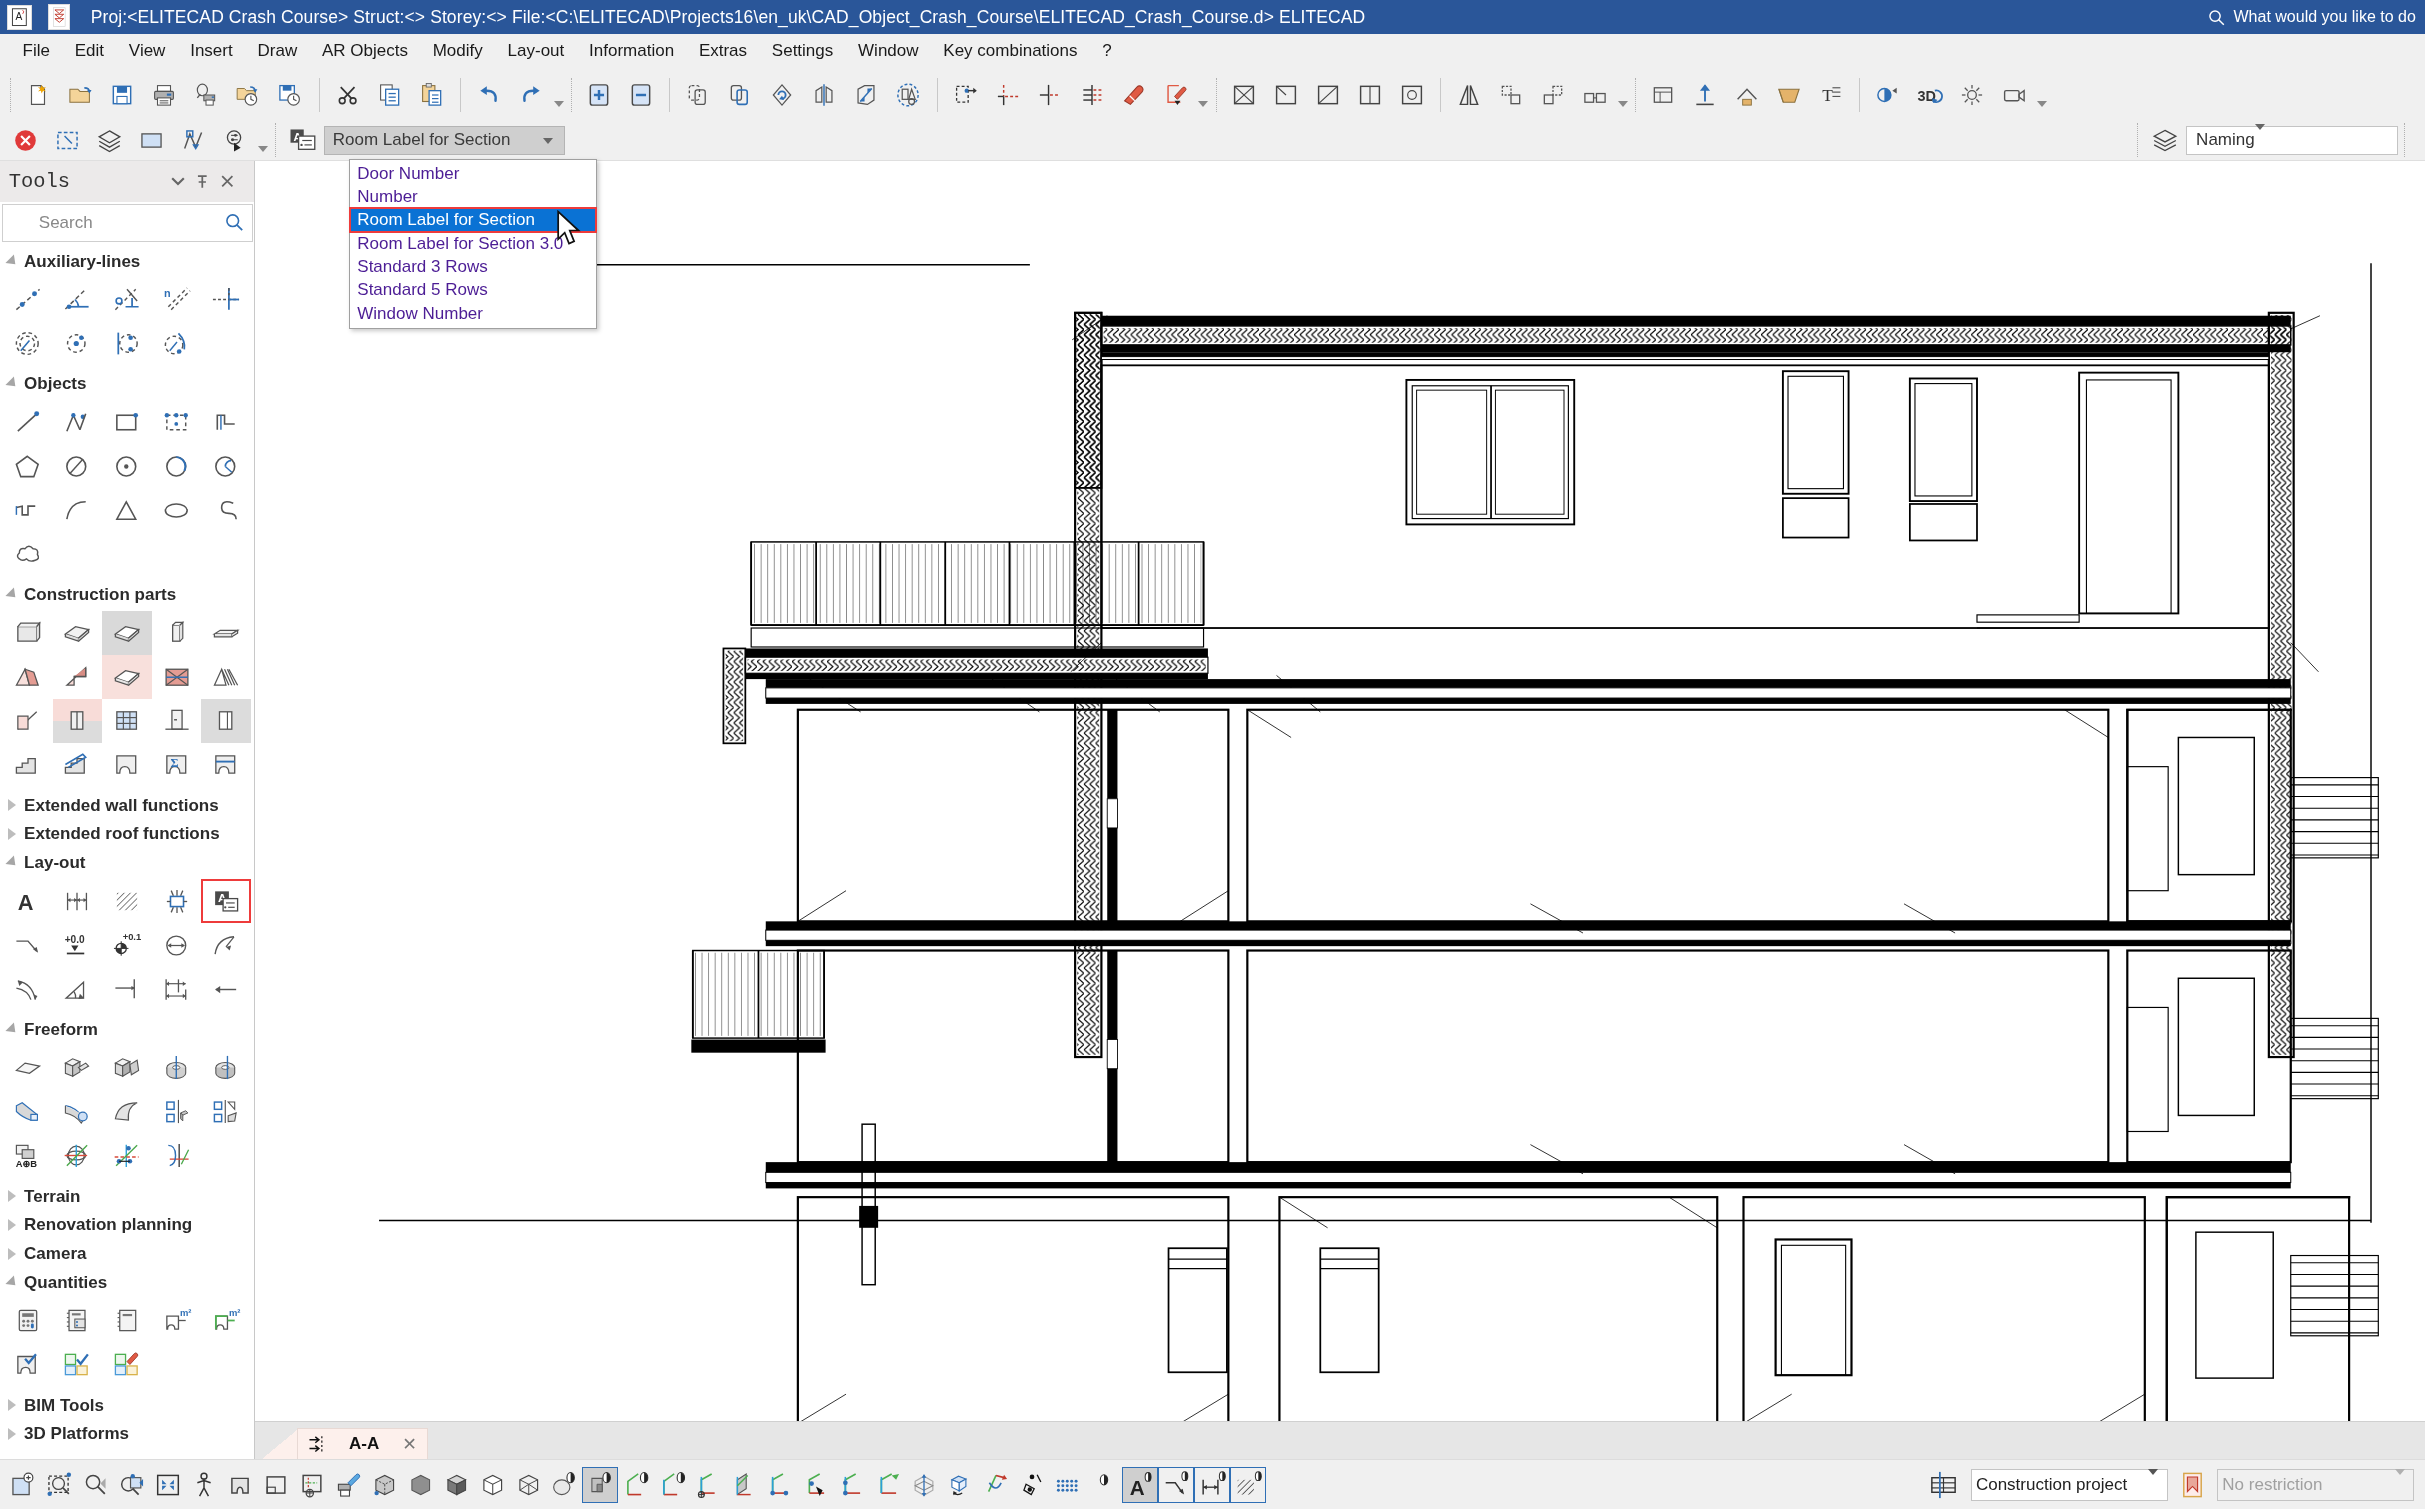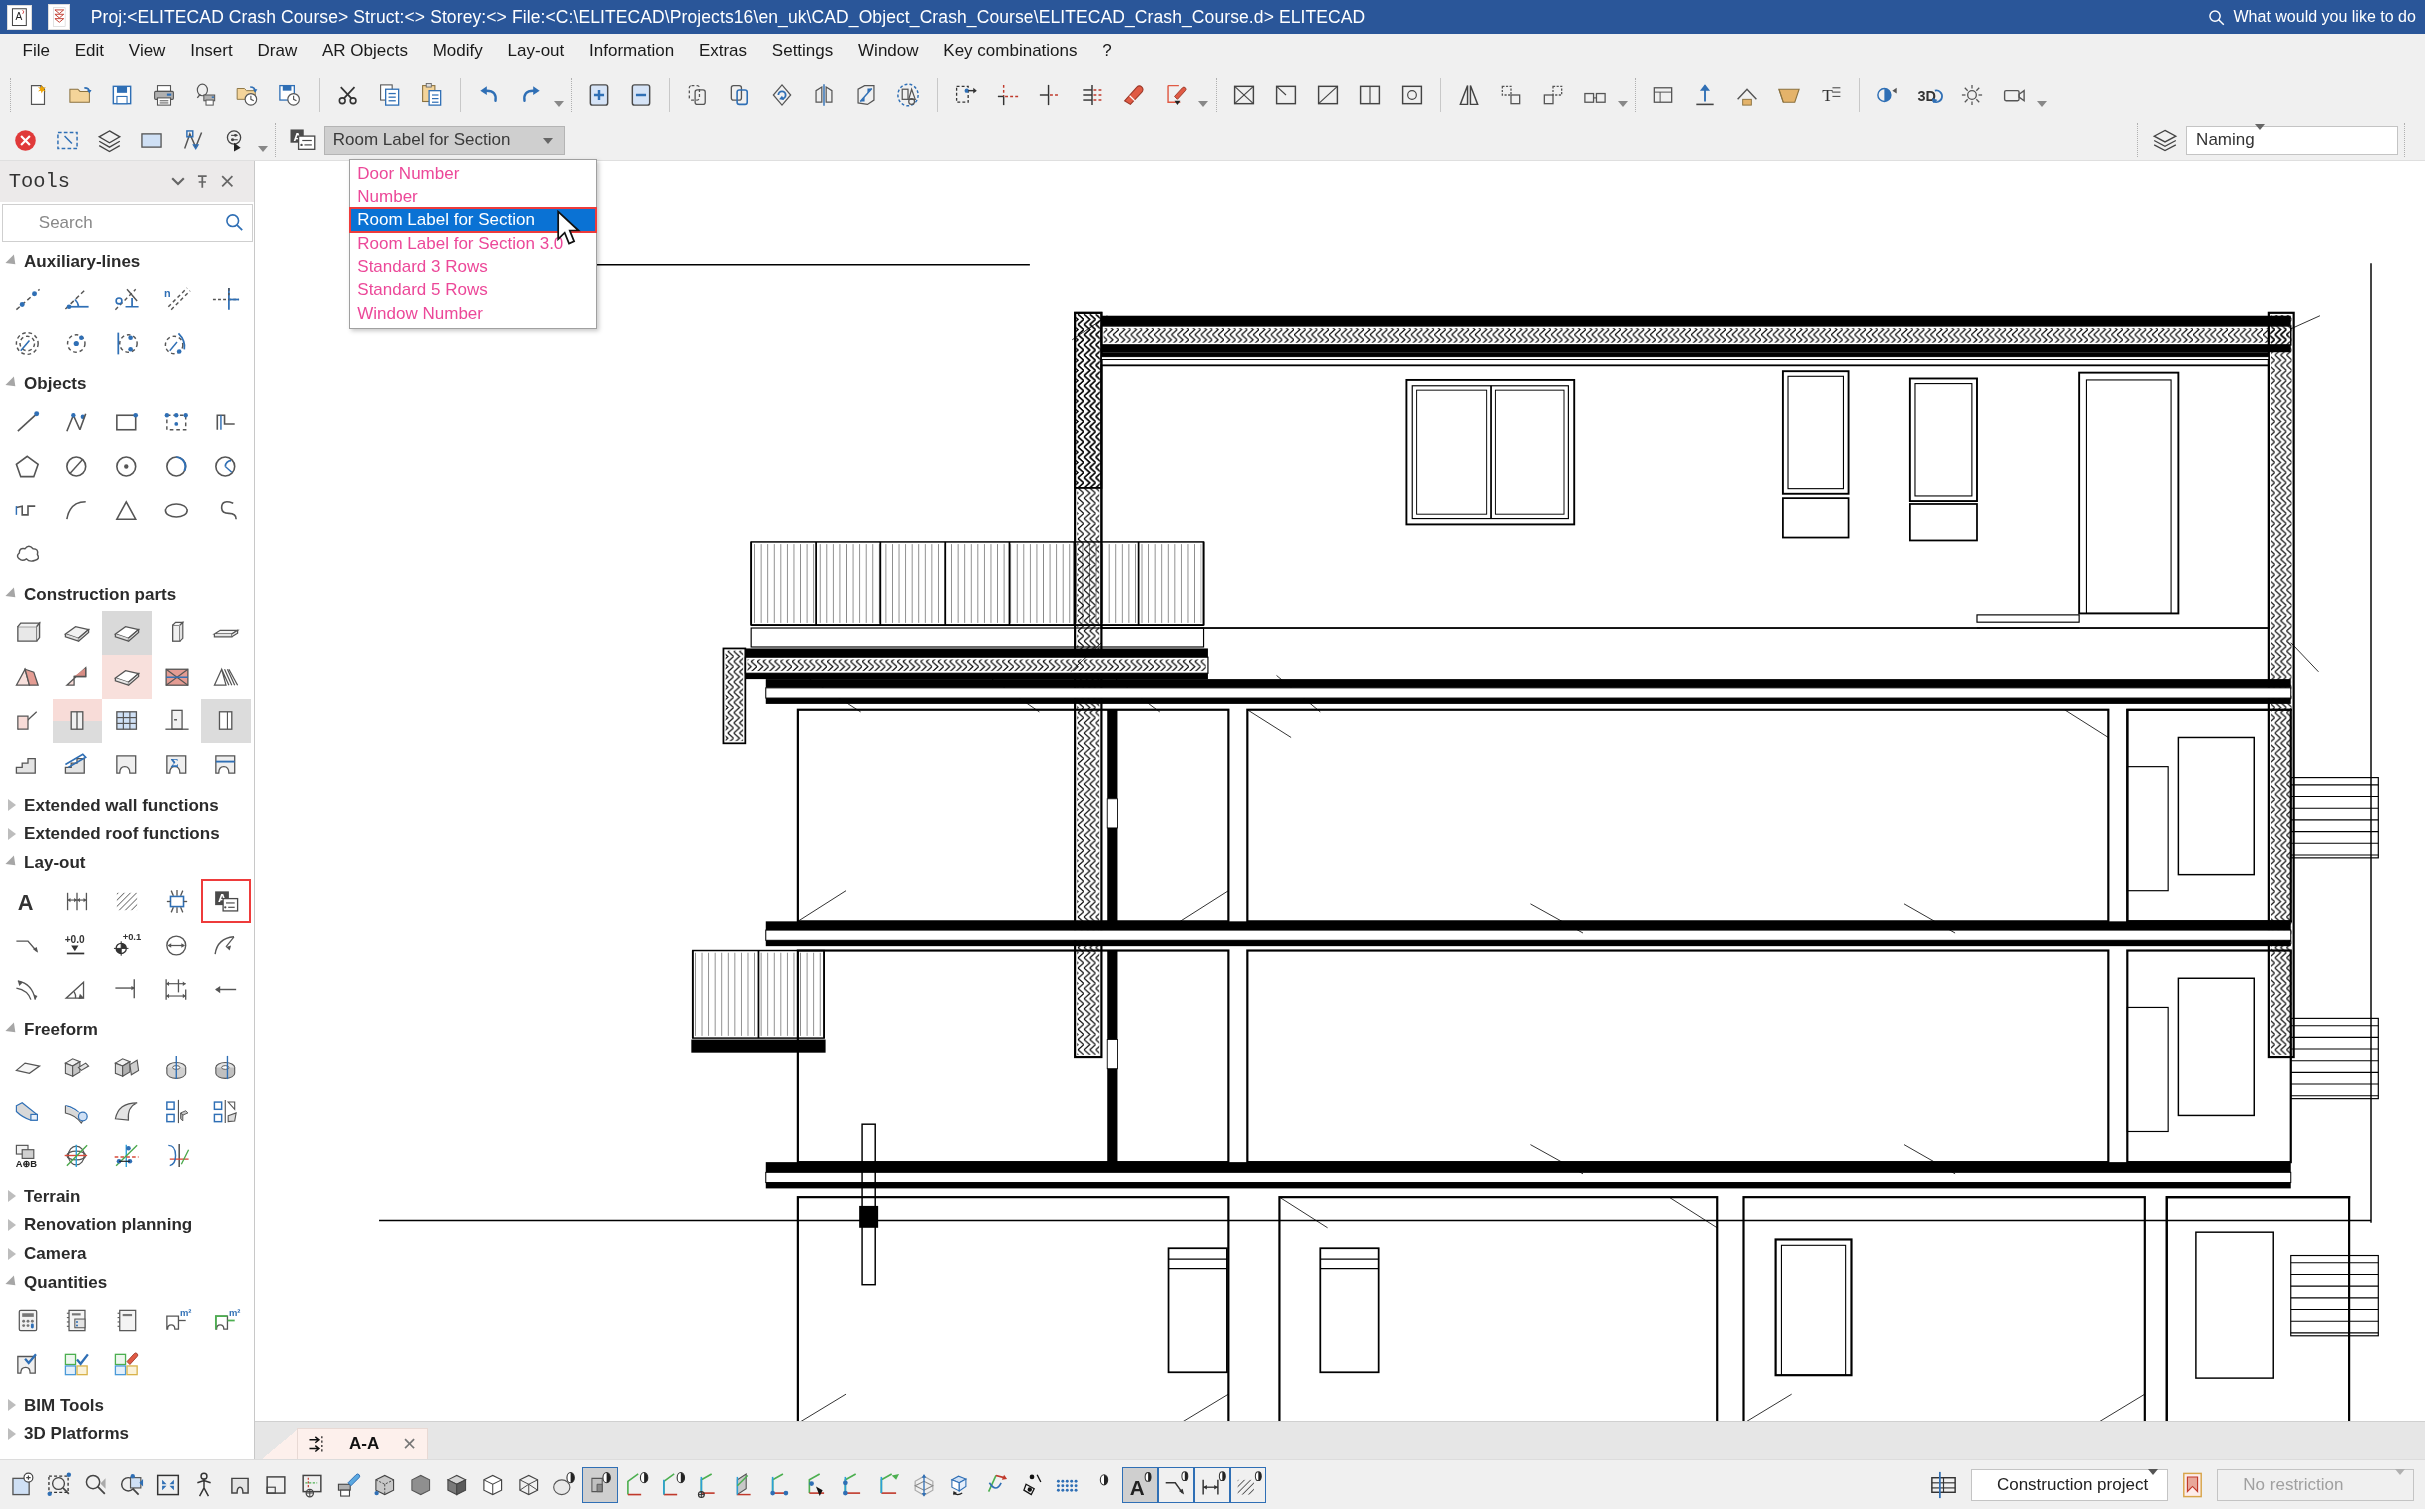--- a/index.html
+++ b/index.html
@@ -65,21 +65,21 @@
     width:212px; font-size:17px; color:#333; padding-left:8.8px; position:relative;
   }
 
   
   .dropdown {
     position:absolute; left:349px; top:159px; width:248px;
     background:#fff; border:0.7px solid #a0a0a0; z-index:70;
     box-shadow:2.2px 2.2px 4.4px rgba(0,0,0,0.22);
     padding:1.5px 0 2.9px 0;
   }
-  .dd-item { height:23.4px; line-height:23.4px; padding-left:7.3px; font-size:17px; color:#ec4899; white-space:nowrap; }
+  .dd-item { height:23.4px; line-height:23.4px; padding-left:7.3px; font-size:17px; color:#4c1d95; white-space:nowrap; }
   .dd-item.sel {
     background:#0a72d4; color:#fff; outline:2.9px solid #ee3b3b; outline-offset:-1.5px;
     position:relative; z-index:2;
   }
   .dd-cursor { position:absolute; left:556px; top:210px; z-index:90; }
 
   
   .bodywrap { flex:1 1 auto; display:flex; min-height:0; background:#fff; }
 
   
@@ -134,21 +134,21 @@
   .statusbar {
     height:50px; flex:0 0 50px; background:#f0f0f0; display:flex; align-items:center;
     padding-left:5.8px; border-top:0.7px solid #dcdcdc; position:relative;
   }
   .sb-ic { width:36px; height:36px; display:flex; align-items:center; justify-content:center; }
   .sb-ic.active { background:#cfcfcf; border:0.7px solid #2f6fb5; }
   .sb-ic.bord { border:0.7px solid #2f6fb5; }
   .sb-right { margin-left:auto; display:flex; align-items:center; gap:10.2px; padding-right:11.7px; }
   .sb-combo {
     height:32px; background:#fff; border:0.7px solid #c4c4c4; width:197px; display:flex;
-    align-items:center; padding-left:25px; font-size:17px; color:#222; position:relative;
+    align-items:center; padding-left:4px; font-size:17px; color:#222; position:relative;
   }
   .sb-combo.dis { background:#f0f0f0; color:#a0a0a0; }
   .caretdn { width:0;height:0;border-left:5.8px solid transparent;border-right:5.8px solid transparent;border-top:6.6px solid #555; }
   .caretdn.gray { border-top-color:#b0b0b0; }
   svg { display:block; }
 </style>
 </head>
 <body>
 
 <div class="app">

